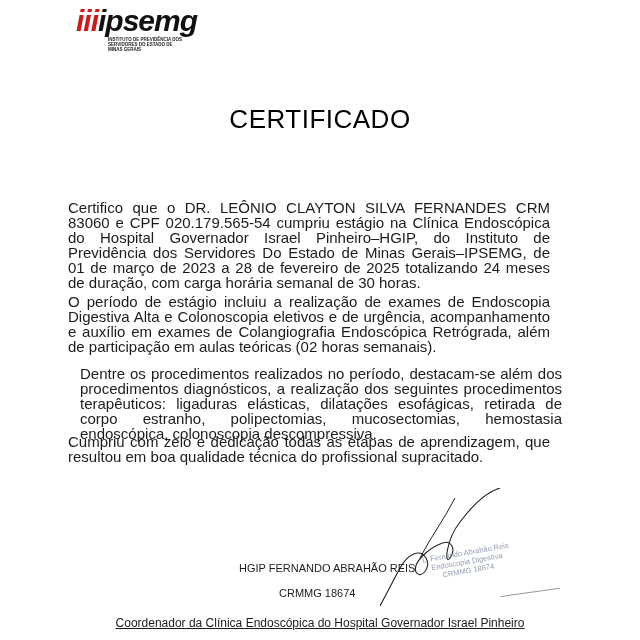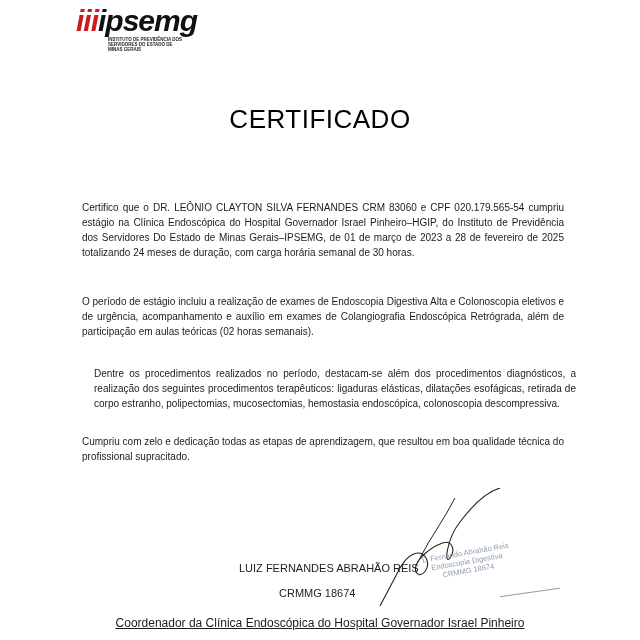--- a/index.html
+++ b/index.html
@@ -6,21 +6,21 @@
     body {
       width: 640px; height: 640px; background: #ffffff; position: relative; overflow: hidden;
       font-family: "Liberation Sans", "DejaVu Sans", sans-serif; color: #1a1a1a;
     }
     .logo { position: absolute; left: 76px; top: 4px; width: 150px; height: 50px; }
     .logo-mark { position: absolute; left: 0; top: 2px; font-family: Liberation Sans, sans-serif; font-weight: bold; font-style: italic; font-size: 30px; letter-spacing: -1px; line-height: 30px; }
     .logo-mark .iii { color: #cc1b1b; }
     .logo-mark .brand { color: #111; }
     .logo-sub { position: absolute; left: 32px; top: 33px; font-size: 4.5px; line-height: 5px; font-weight: bold; color: #222; text-transform: uppercase; width: 80px; }
     .title { position: absolute; top: 104px; left: 0; width: 640px; text-align: center; font-size: 26px; letter-spacing: 0.5px; color: #000000; }
-    .para { position: absolute; left: 82px; width: 482px; font-size: 10px; line-height: 15px; text-align: justify; color: #1c1c1c; }
+    .para { position: absolute; left: 68px; width: 482px; font-size: 15px; line-height: 15px; text-align: justify; color: #1c1c1c; }
     .p1 { top: 200px; }
     .p2 { top: 294px; }
     .p3 { top: 354px; }
     .p4 { top: 434px; }
     .signature { position: absolute; left: 360px; top: 488px; width: 150px; height: 130px; }
     .stamp { position: absolute; left: 418px; top: 548px; width: 100px; height: 40px; transform: rotate(-10deg); color: #7f8aa0; font-size: 7.5px; line-height: 9px; text-align: center; opacity: 0.85; }
     .stamp-line { position: absolute; left: 500px; top: 592px; width: 60px; height: 1px; background: #999; transform: rotate(-8deg); }
     .signer-name { position: absolute; left: 239px; top: 562px; font-size: 11px; color: #1c1c1c; }
     .signer-crm { position: absolute; left: 279px; top: 587px; font-size: 11px; color: #1c1c1c; }
     .signer-role { position: absolute; left: 0; width: 640px; top: 616px; text-align: center; font-size: 12px; color: #1c1c1c; text-decoration: underline; }
@@ -47,15 +47,15 @@
   <path d="M60 70 C70 50 85 30 95 10" fill="none" stroke="#222" stroke-width="1"></path>
 </svg>
 
 <div class="stamp">
   <div>L. Fernando Abrahão Reis</div>
   <div>Endoscopia Digestiva</div>
   <div>CRMMG 18674</div>
 </div>
 <div class="stamp-line"></div>
 
-<div class="signer-name">LUIZ FERNANDES ABRAHÃO REIS</div>
+<div class="signer-name">HGIP FERNANDO ABRAHÃO REIS</div>
 <div class="signer-crm">CRMMG 18674</div>
 <div class="signer-role">Coordenador da Clínica Endoscópica do Hospital Governador Israel Pinheiro</div>
 
 </body></html>

